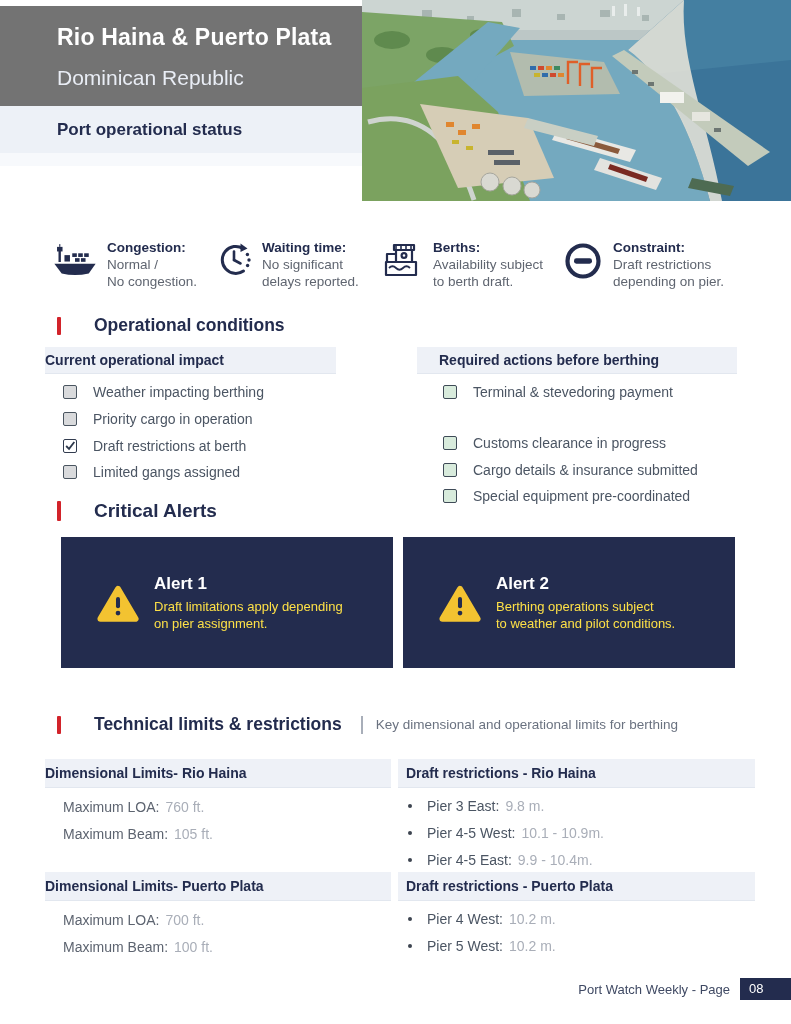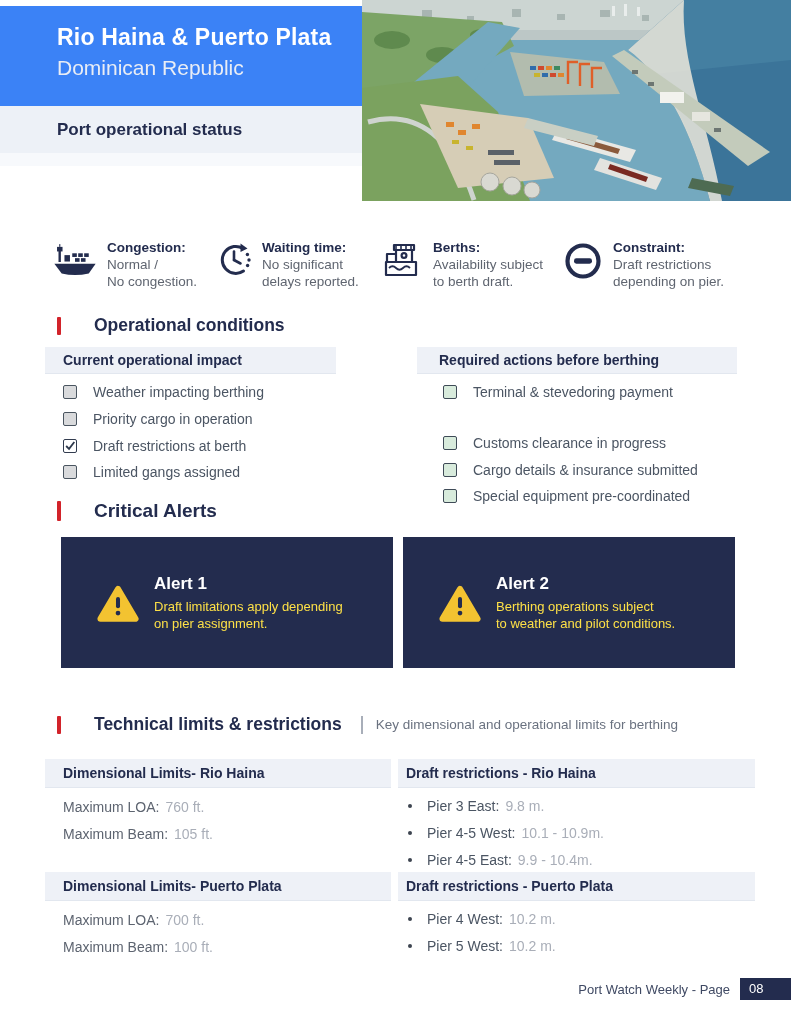--- a/index.html
+++ b/index.html
@@ -1,23 +1,23 @@
 <!DOCTYPE html>
 <html><head>
 <meta charset="utf-8">
 <style>
   html,body{margin:0;padding:0;background:#ffffff;}
   .page{position:relative;width:791px;height:1024px;background:#ffffff;
         font-family:"Liberation Sans",sans-serif;overflow:hidden;}
 
   
-  .hdr-navy{position:absolute;left:0;top:6px;width:362px;height:100px;background:#3b82f6;
+  .hdr-navy{position:absolute;left:0;top:6px;width:362px;height:100px;background:#737373;
             box-sizing:border-box;padding:17px 0 0 57px;}
   .hdr-title{color:#ffffff;font-size:23px;font-weight:bold;letter-spacing:.2px;line-height:29px;}
-  .hdr-sub{color:#e9edf5;font-size:21px;font-weight:400;line-height:27px;margin-top:2px;}
+  .hdr-sub{color:#e9edf5;font-size:21px;font-weight:400;line-height:27px;margin-top:12px;}
   .hdr-band{position:absolute;left:0;top:106px;width:362px;height:47px;background:#edf1f7;
             display:flex;align-items:center;box-sizing:border-box;padding-left:57px;}
   .hdr-band-label{color:#232c4e;font-size:17px;font-weight:bold;}
   .hdr-band2{position:absolute;left:0;top:153px;width:362px;height:13px;background:#f7f9fc;}
   .photo{position:absolute;left:362px;top:0;width:429px;height:201px;}
 
   
   .status-item{position:absolute;top:239px;display:flex;gap:10px;align-items:flex-start;}
   .si-icon{flex:0 0 auto;margin-top:2px;}
   .si-label{color:#232c4e;font-size:13.5px;font-weight:bold;line-height:17px;}
@@ -25,21 +25,21 @@
 
   
   .sec-head{position:absolute;display:flex;align-items:center;gap:9px;}
   .redbar{width:4px;height:18px;background:#d2232a;border-radius:1px;}
   .sec-title{color:#232c4e;font-weight:bold;font-size:17.5px;white-space:nowrap;margin-left:24px;}
   .sec-sep{width:2px;height:18px;background:#a8aeb9;margin:0 4px 0 10px;}
   .sec-sub{color:#6a7280;font-size:13.5px;font-weight:400;white-space:nowrap;}
 
   
   .card-band{position:absolute;height:27px;background:#eef1f7;border-bottom:1px solid #e2e7ef;
-             display:flex;align-items:center;box-sizing:border-box;padding-left:18px;
+             display:flex;align-items:center;box-sizing:border-box;padding-left:0;
              color:#232c4e;font-size:14px;font-weight:600;}
   .check-list{position:absolute;display:flex;flex-direction:column;}
   .check-row{display:flex;align-items:center;gap:16px;height:26.7px;padding-left:18px;}
   .cb{width:14px;height:14px;border:1.6px solid #4a5560;border-radius:2px;box-sizing:border-box;
       flex:0 0 auto;display:flex;align-items:center;justify-content:center;}
   .cb.grey{background:#d9dadc;}
   .cb.green{background:#d8ebdc;border-color:#3f4b57;}
   .cb.checked{background:#ffffff;border-color:#323c4f;}
   .check-label{color:#4b5563;font-size:14px;}
 

